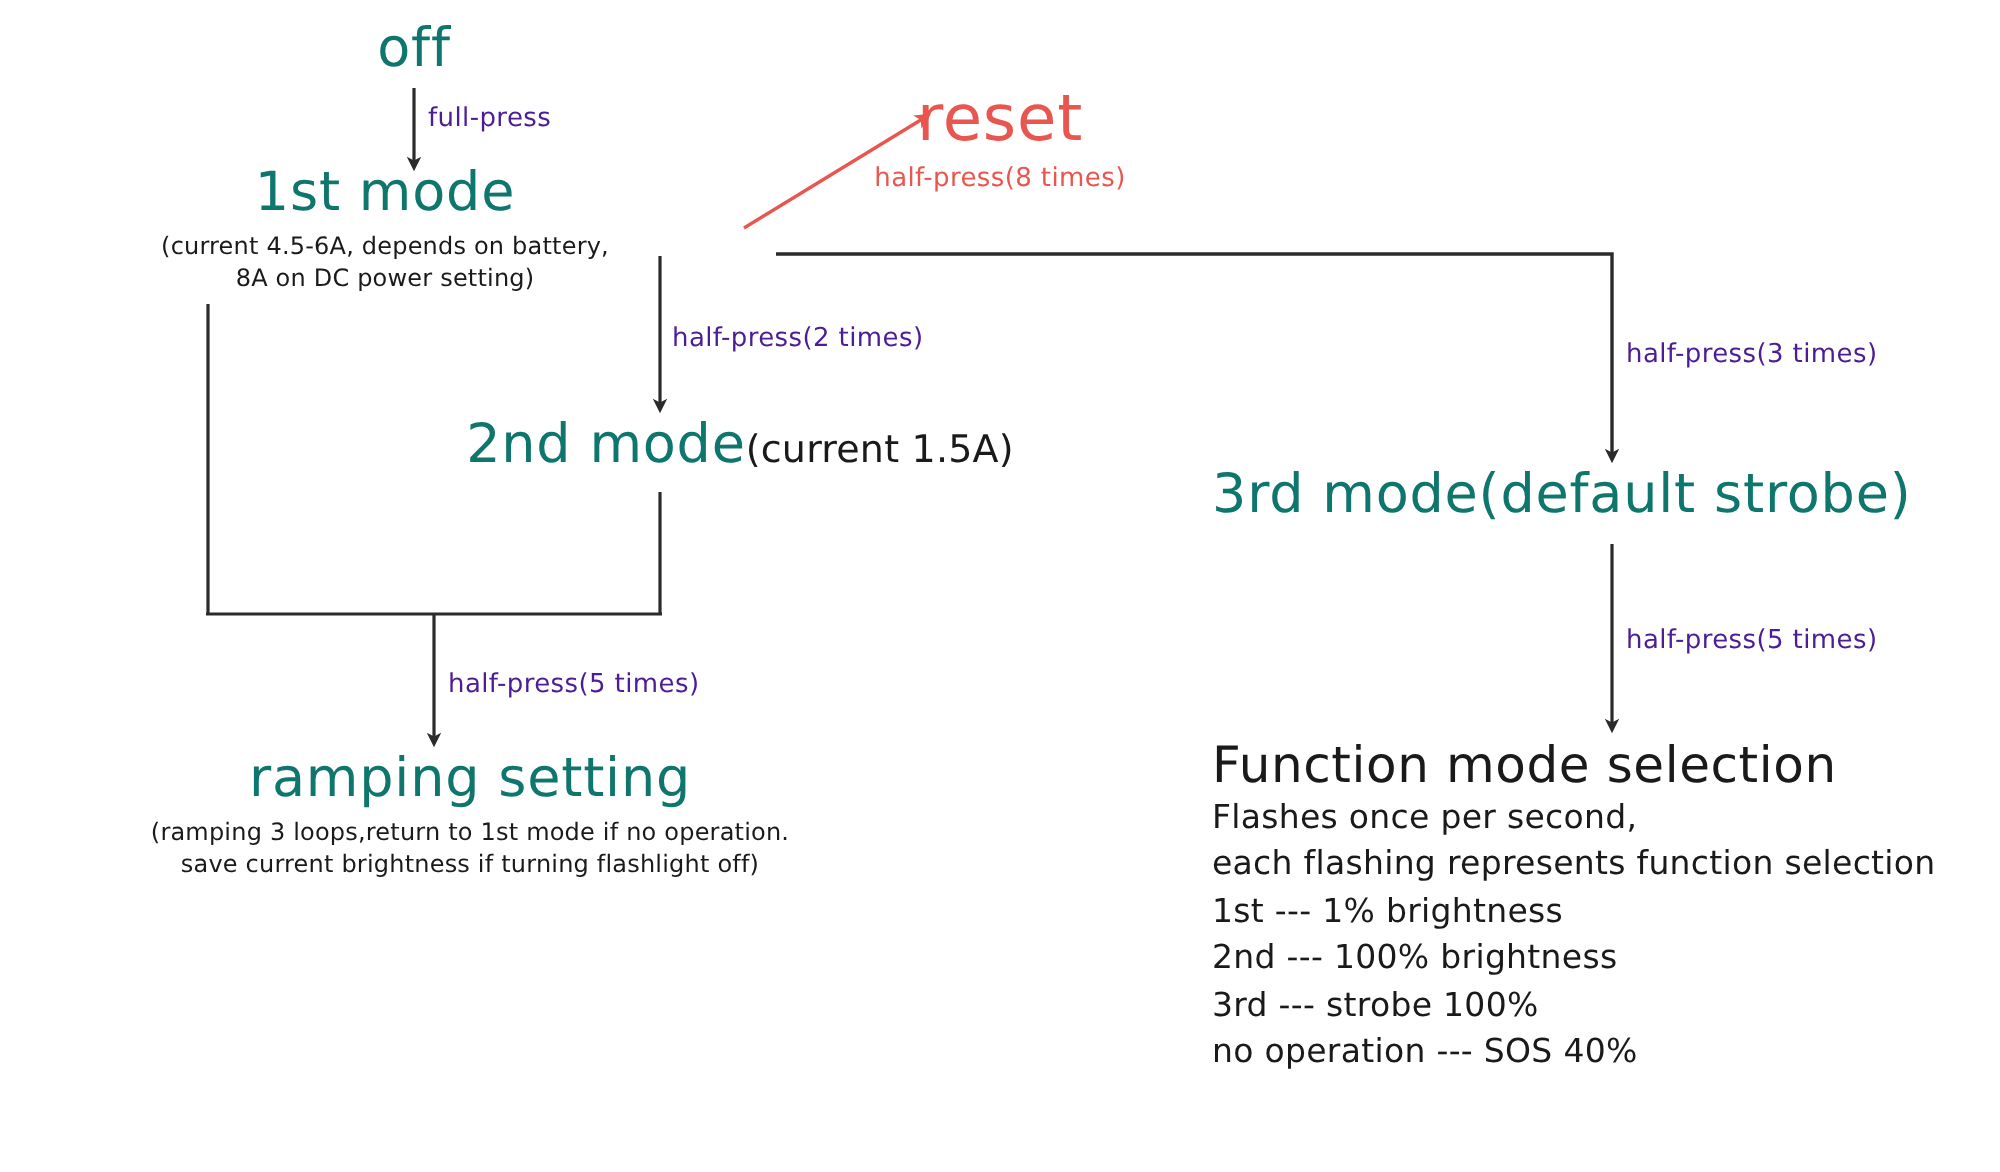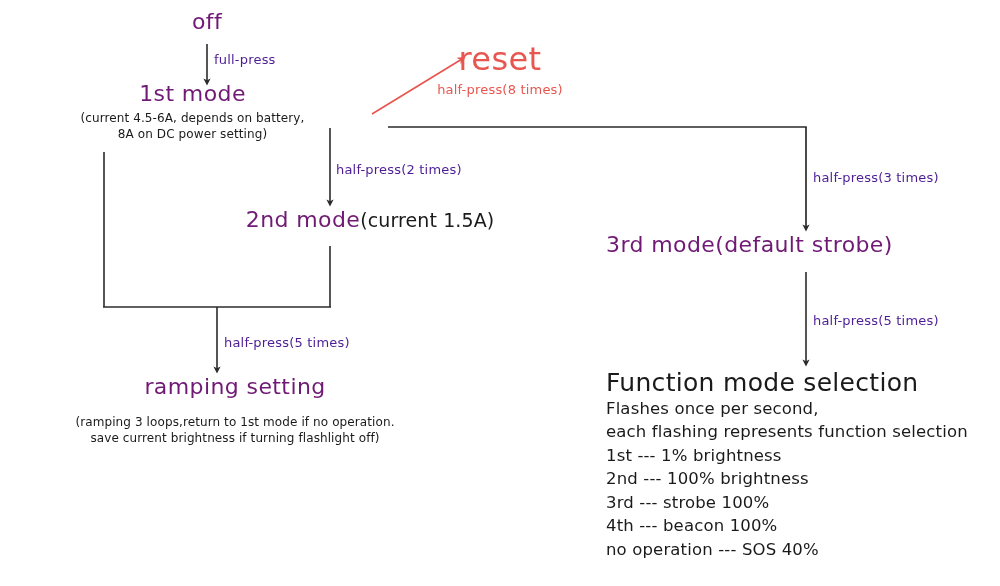--- a/index.html
+++ b/index.html
@@ -27,23 +27,23 @@
     height: 586px;
     pointer-events: none;
   }
   .node {
     position: absolute;
     text-align: center;
     white-space: nowrap;
     line-height: 1.12;
   }
   .node-title {
-    font-size: 22px;
+    font-size: 27px;
     letter-spacing: 0.4px;
-    color: #701a75;
+    color: #0f766e;
     font-weight: 400;
   }
   .inline-note {
     font-size: 19px;
     letter-spacing: 0.1px;
     color: #1a1a1a;
   }
   .node-sub {
     font-size: 12px;
     line-height: 1.35;
@@ -149,28 +149,27 @@
   <div class="node" style="left:606px; top:233px; width:400px; text-align:left;">
     <div class="node-title">3rd mode(default strobe)</div>
   </div>
 
   <div class="edge-label" style="left:224px; top:335px;">half-press(5 times)</div>
 
   <div class="edge-label" style="left:813px; top:313px;">half-press(5 times)</div>
 
   <div class="node" style="left:0px; top:375px; width:470px;">
     <div class="node-title">ramping setting</div>
-    <div class="node-sub" style="margin-top:14px;">(ramping 3 loops,return to 1st mode if no  operation.</div>
+    <div class="node-sub" style="margin-top:3px;">(ramping 3 loops,return to 1st mode if no  operation.</div>
     <div class="node-sub">save current brightness if turning flashlight off)</div>
   </div>
 
   <div class="fn-block" style="left:606px; top:368px;">
     <div class="fn-title">Function mode selection</div>
     <div class="fn-line">Flashes once per second,</div>
     <div class="fn-line">each flashing represents function selection</div>
     <div class="fn-line">1st --- 1% brightness</div>
     <div class="fn-line">2nd ---  100% brightness</div>
     <div class="fn-line">3rd --- strobe 100%</div>
-    <div class="fn-line">4th --- beacon 100%</div>
     <div class="fn-line">no operation --- SOS 40%</div>
   </div>
 
 </div>
 
 </body></html>

